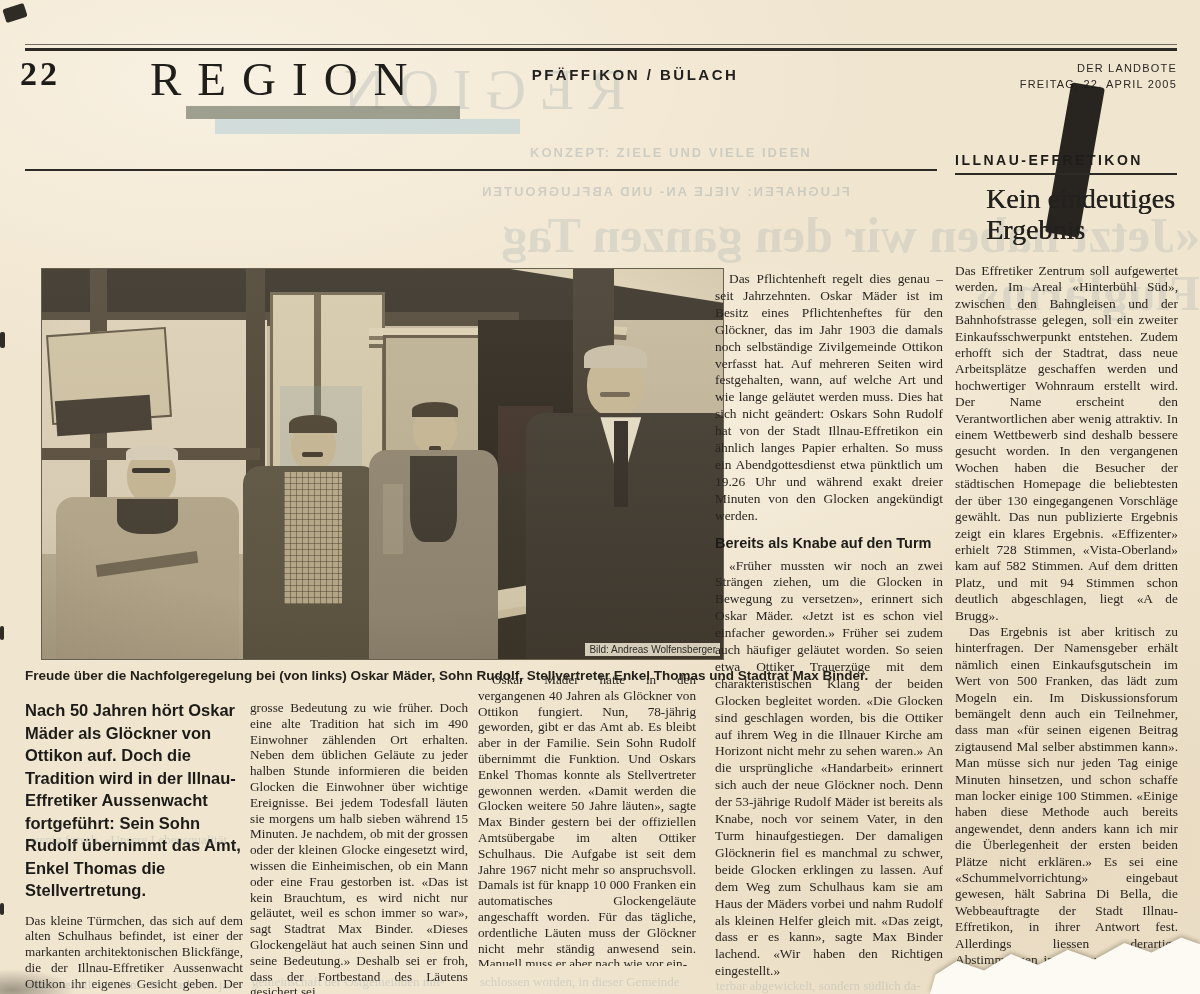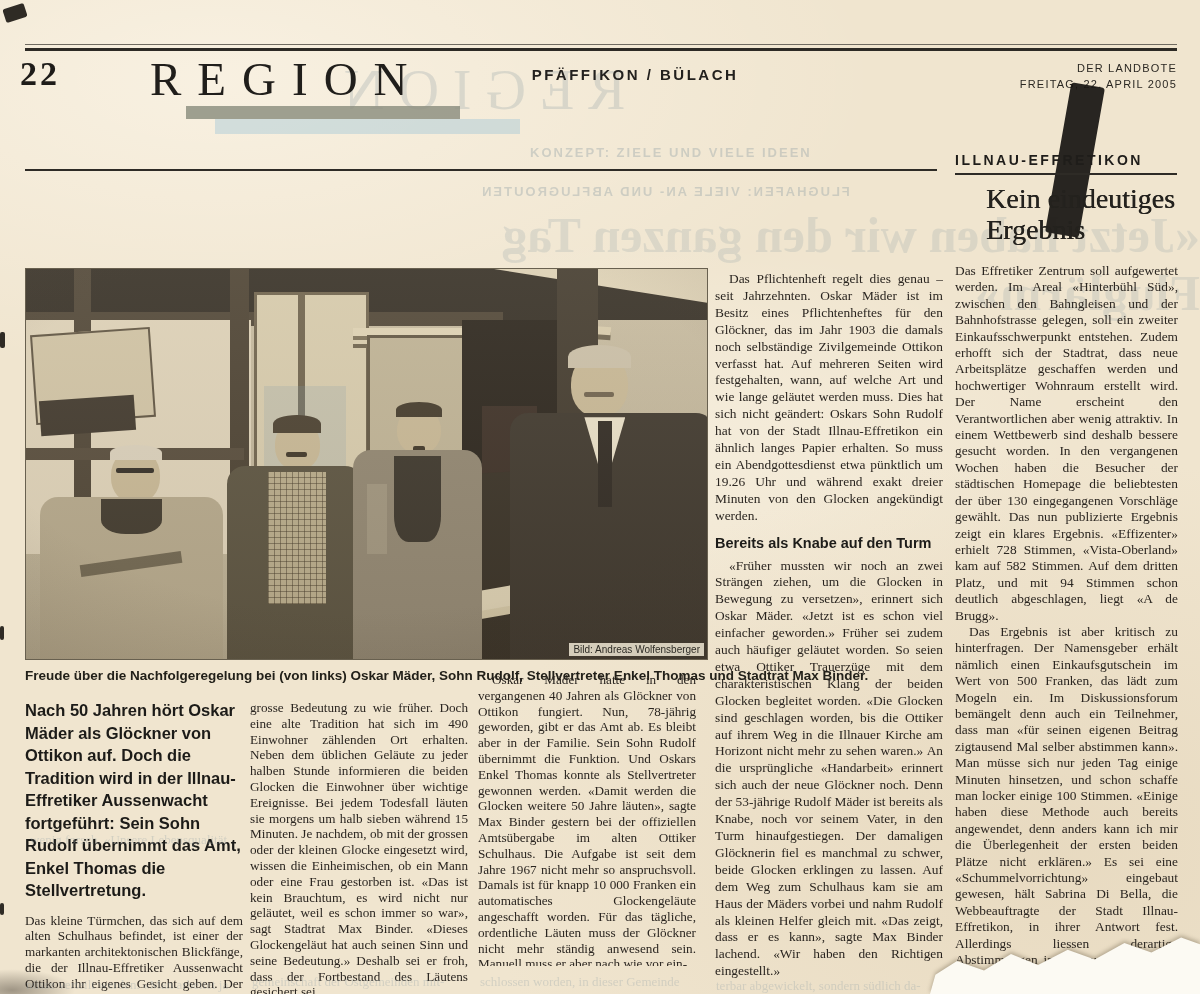--- a/index.html
+++ b/index.html
@@ -39,21 +39,21 @@
   .subhead{font-size:14.5px;font-weight:700;color:#1d1c19;}
   .caption{font-size:13.5px;font-weight:700;color:#222019;}
   .credit{font-size:10px;color:#2c2a24;background:rgba(240,231,212,.85);padding:1px 4px;}
   
   .bleed{color:#93a2a7;opacity:.38;filter:blur(.4px);white-space:nowrap;}
   .bleed-mirror{transform:scaleX(-1);}
   .bleed-big{font-family:"Liberation Serif",serif;font-weight:700;opacity:.22;color:#8fa0a6;}
   .bleed-caps{font-weight:700;letter-spacing:2px;font-size:13px;}
   .bleed-frag{font-family:"Liberation Serif",serif;font-size:13px;opacity:.33;color:#98a6aa;filter:blur(.3px);white-space:nowrap;}
   
-  .photo{background:linear-gradient(180deg,#c7bca3,#b6ab91);border:1px solid #68604f;overflow:hidden;}
+  .photo{background:linear-gradient(180deg,#c7bca3,#b6ab91);border:1px solid #68604f;overflow:hidden;margin-left:16px;}
   .ph{position:absolute;}
   .person .head{position:absolute;border-radius:50% 50% 45% 45%;background:#c6b796;}
   .person .torso{position:absolute;border-radius:18px 18px 0 0;}
   
   .edge-mark{background:#2f2b25;border-radius:2px;}
   .tear-wrap{filter:drop-shadow(0 -2px 2px rgba(95,82,60,.4));}
   .tear{background:#fcfaf3;}
 </style>
 </head>
 <body>

